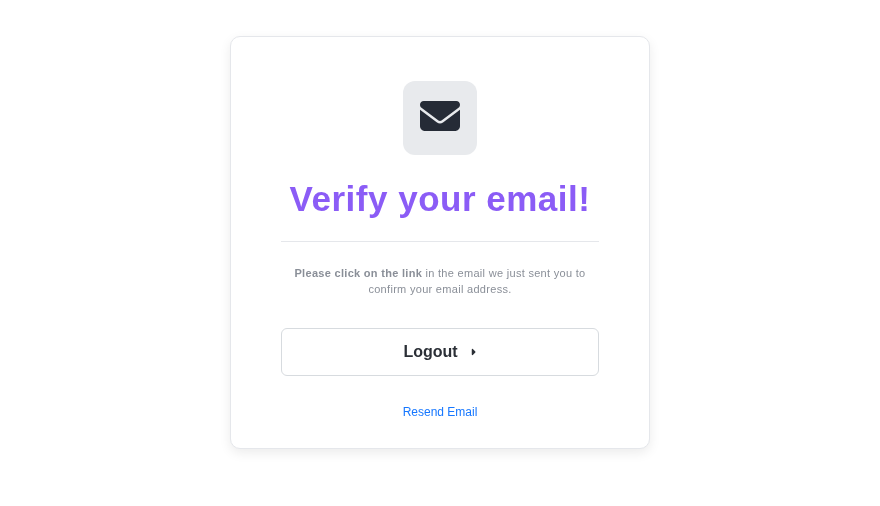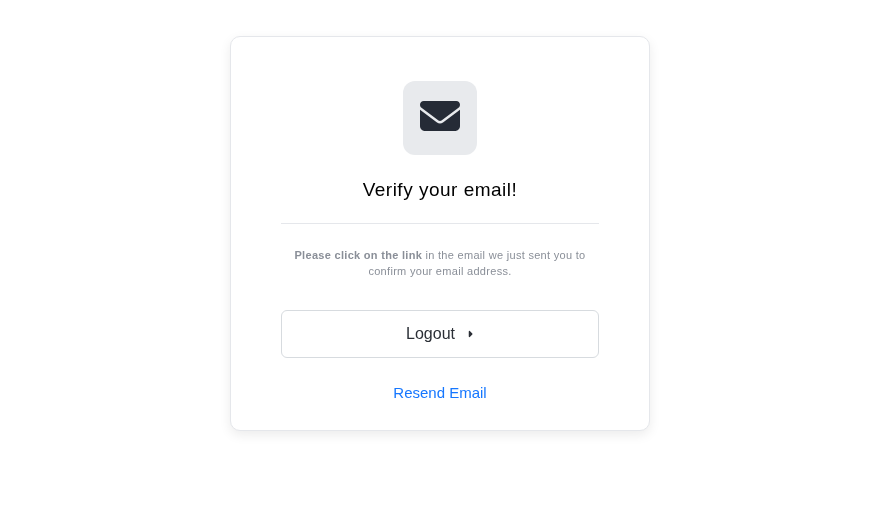--- a/index.html
+++ b/index.html
@@ -35,24 +35,24 @@
       align-items: center;
       justify-content: center;
       margin: 0 auto 24px auto;
     }
     .icon-wrap svg {
       width: 40px;
       height: 40px;
       fill: #252b36;
     }
     .title {
-      font-size: 19px;
-      font-weight: 400;
+      font-size: 35px;
+      font-weight: 700;
       letter-spacing: 0.5px;
-      color: #000000;
+      color: #8b5cf6;
       margin-bottom: 22px;
     }
     .divider {
       border: none;
       border-top: 1px solid #e5e7eb;
       margin-bottom: 24px;
     }
     .instruction {
       font-size: 11px;
       color: #8a8f98;
@@ -63,36 +63,36 @@
     .instruction .bold {
       font-weight: 700;
     }
     .logout-btn {
       width: 100%;
       padding: 14px 0;
       background: #ffffff;
       border: 1px solid #d7dbdf;
       border-radius: 6px;
       font-size: 16px;
-      font-weight: 400;
+      font-weight: 700;
       color: #2b2f36;
       cursor: pointer;
       display: flex;
       align-items: center;
       justify-content: center;
       gap: 11px;
       margin-bottom: 26px;
     }
     .logout-btn svg {
       width: 8px;
       height: 10px;
       fill: #2b2f36;
     }
     .resend-link {
-      font-size: 15px;
+      font-size: 12px;
       color: #1677ff;
       text-decoration: none;
       cursor: pointer;
       font-weight: 400;
     }
   </style>
 </head>
 <body>
 
 <div class="card">

